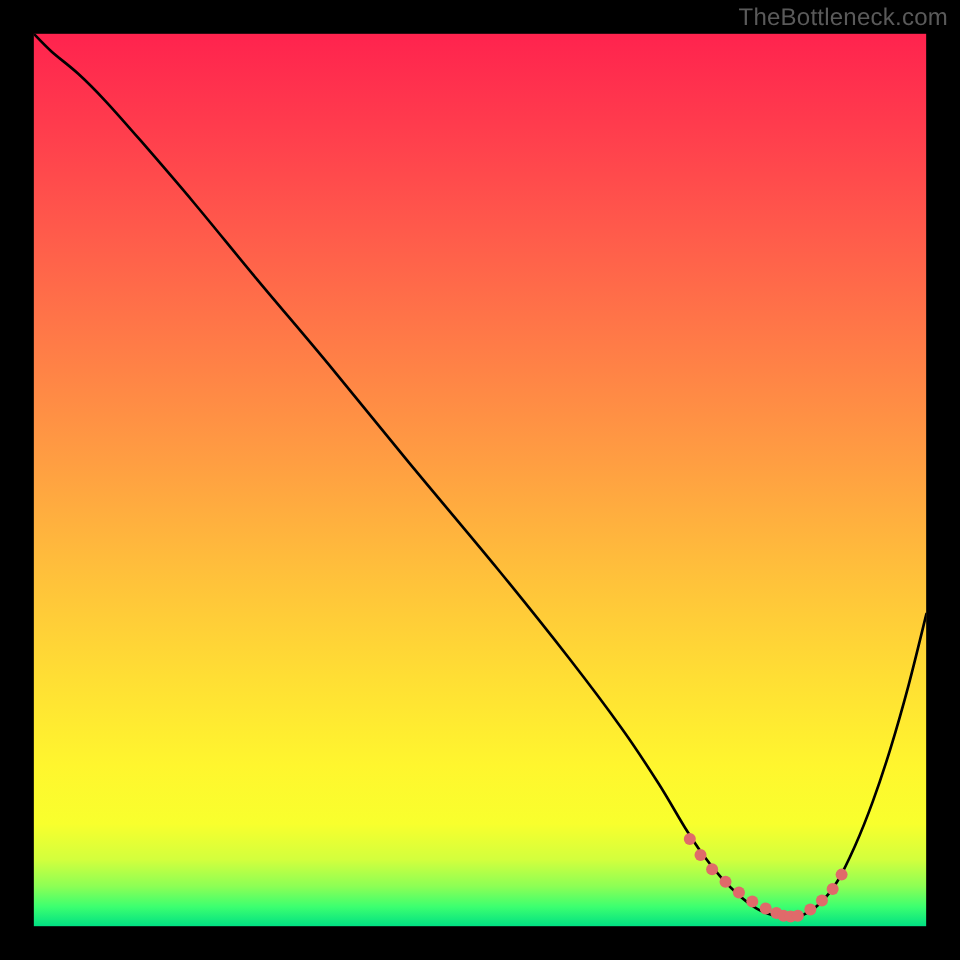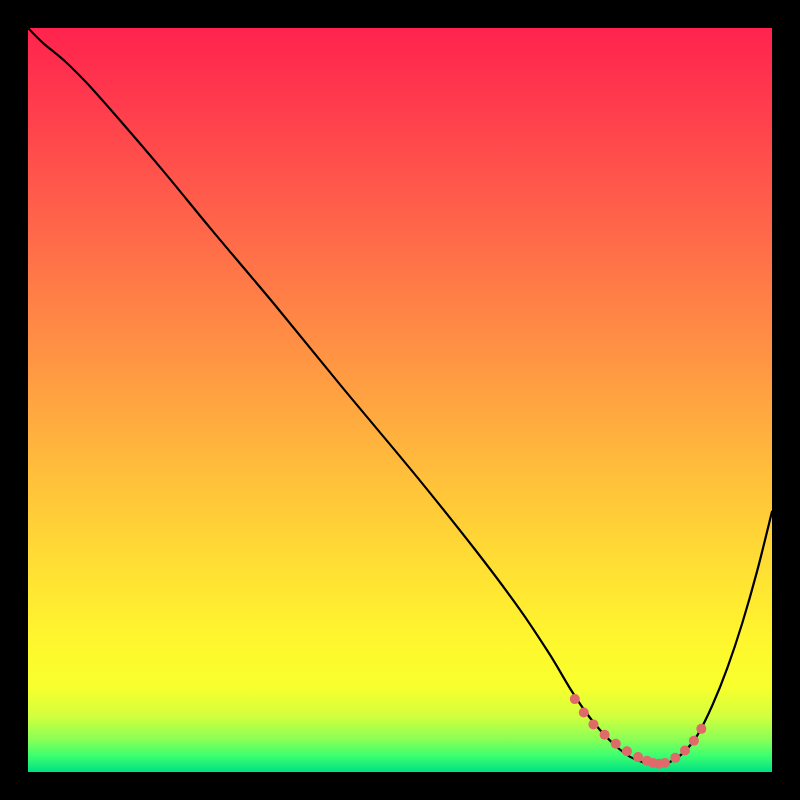--- a/index.html
+++ b/index.html
@@ -37,20 +37,21 @@
   .plot svg {
     display: block;
     width: 744px;
     height: 744px;
   }
 </style>
 </head>
 <body>
 <div class="frame">
 
+  <div class="watermark">TheBottleneck.com</div>
 
   <div class="plot">
     <svg viewBox="0 0 744 744">
       <defs>
         <linearGradient id="bg-grad" x1="0" y1="0" x2="0" y2="1">
 
         <stop offset="0.00%" stop-color="#ff234e"></stop>
             <stop offset="10.00%" stop-color="#ff3b4d"></stop>
             <stop offset="22.00%" stop-color="#ff5a4b"></stop>
             <stop offset="35.00%" stop-color="#ff7c47"></stop>

